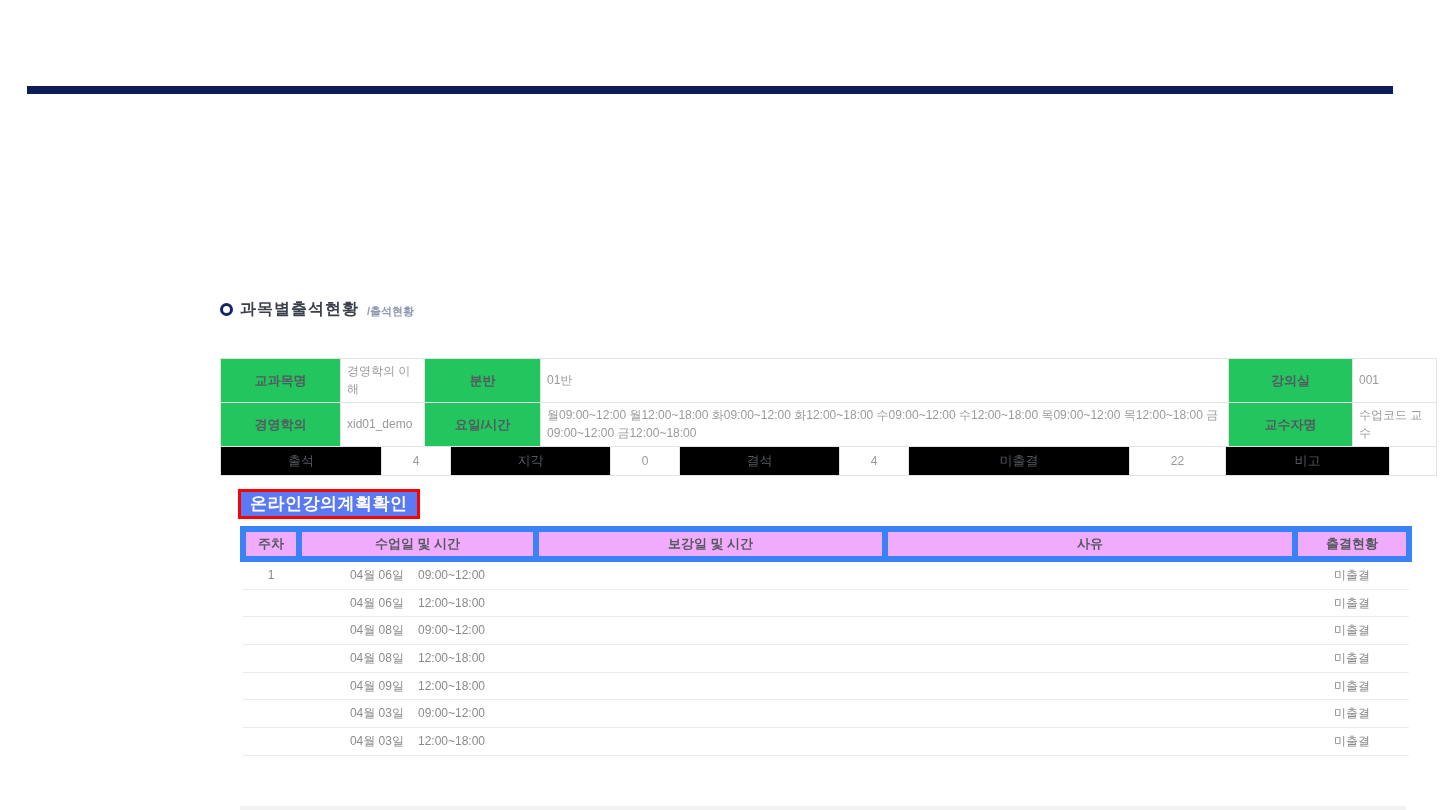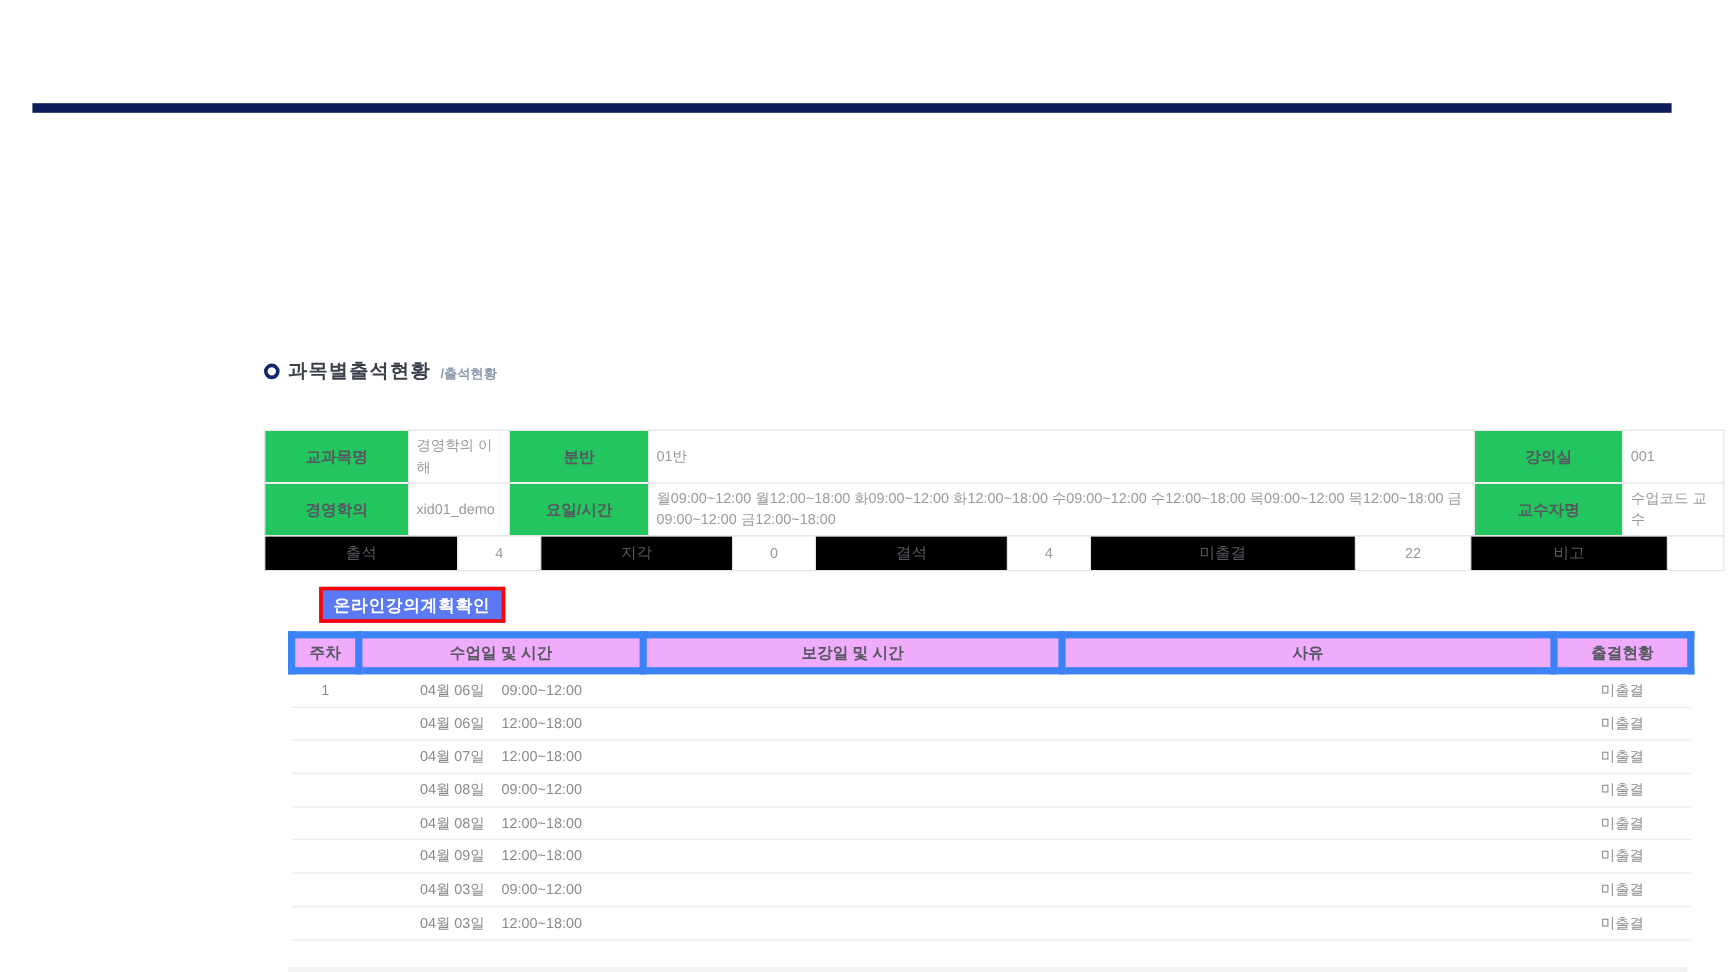--- a/index.html
+++ b/index.html
@@ -115,28 +115,27 @@
   
   .online-plan-button {
     position: absolute;
     left: 238px;
     top: 489px;
     height: 30px;
     padding: 0 9px;
     background: #5b78f5;
     border: 3px solid #ff0000;
     color: #ffffff;
-    font-size: 14px;
+    font-size: 17px;
     font-weight: bold;
     font-family: "Liberation Sans", "DejaVu Sans", sans-serif;
     letter-spacing: 0.5px;
     line-height: 24px;
     cursor: pointer;
     box-sizing: border-box;
-    margin-left: 28px;
   }
 
   
   .attend-table {
     position: absolute;
     left: 240px;
     top: 526px;
     width: 1166px;
   }
   .attend-table th {
@@ -266,27 +265,20 @@
       </tr>
       <tr>
         <td></td>
         <td><span class="date">04월 06일</span><span>12:00~18:00</span></td>
         <td></td>
         <td></td>
         <td>미출결</td>
       </tr>
       <tr>
         <td></td>
-        <td><span class="date">04월 07일</span><span>12:00~18:00</span></td>
-        <td></td>
-        <td></td>
-        <td>미출결</td>
-      </tr>
-      <tr>
-        <td></td>
         <td><span class="date">04월 08일</span><span>09:00~12:00</span></td>
         <td></td>
         <td></td>
         <td>미출결</td>
       </tr>
       <tr>
         <td></td>
         <td><span class="date">04월 08일</span><span>12:00~18:00</span></td>
         <td></td>
         <td></td>

